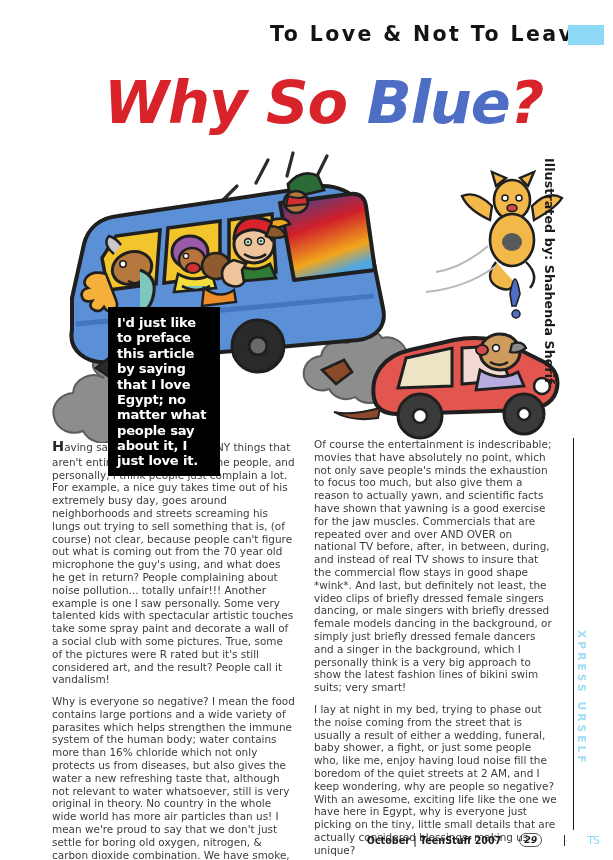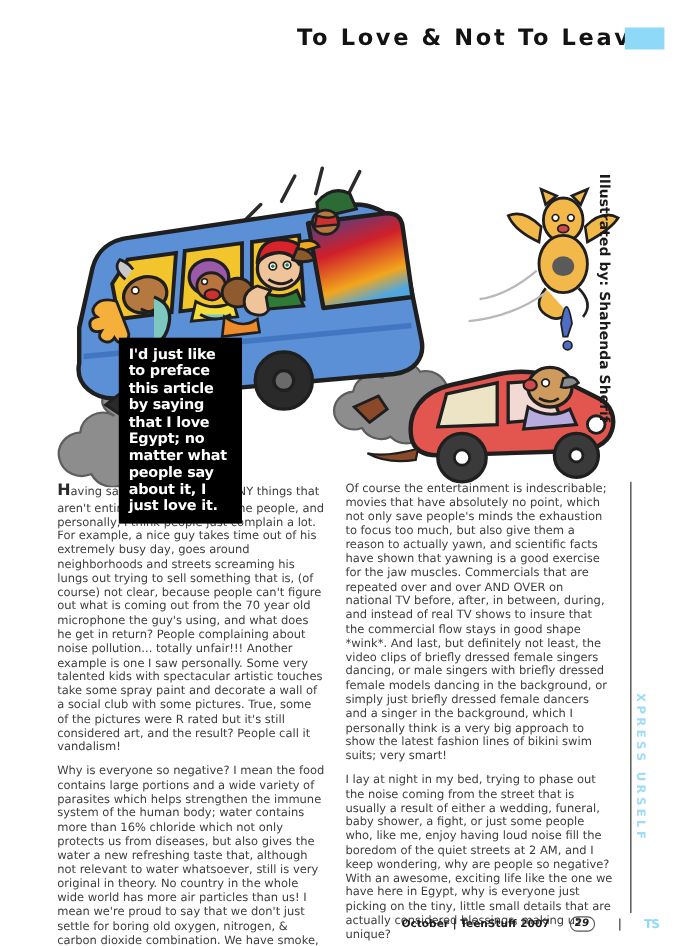--- a/index.html
+++ b/index.html
@@ -98,30 +98,31 @@
     display: flex; align-items: center; justify-content: flex-end;
     padding-right: 18px; gap: 18px;
     font-family: "DejaVu Sans", sans-serif;
     font-weight: 700; font-size: 9.6px; color: #1c1c1c;
   }
   .footer .pagenum {
     border: 1px solid #555; border-radius: 7px;
     padding: 0px 4px 1px 4px; font-size: 9.3px; font-style: italic;
   }
   .footer .fsep { display:inline-block; width:1px; height:11px; background:#2b2b2b; margin:0 4px; }
-  .footer .fmark { color:#8ed8f8; font-size: 11px; font-weight: 700; letter-spacing:-1px;text-align:right; }
+  .footer .fmark { color:#8ed8f8; font-size: 11px; font-weight: 400; letter-spacing:-1px;text-align:right; }
 </style>
 </head>
 <body>
 
 <div class="page">
 
   <div class="kicker">To Love &amp; Not To Leave</div>
   <div class="kicker-swatch"></div>
 
+  <h1 class="title"><span class="w-red">Why So </span><span class="w-blue">Blue</span><span class="w-red">?</span></h1>
 
   <div class="art">
     <svg viewBox="0 0 520 295" xmlns="http://www.w3.org/2000/svg">
 
       <g stroke="#2b2b2b" stroke-width="3.2" stroke-linecap="round">
         <line x1="212" y1="35" x2="224" y2="12"></line>
         <line x1="243" y1="28" x2="249" y2="5"></line>
         <line x1="272" y1="30" x2="283" y2="8"></line>
         <line x1="176" y1="55" x2="193" y2="38"></line>
         <line x1="153" y1="77" x2="176" y2="70"></line>

